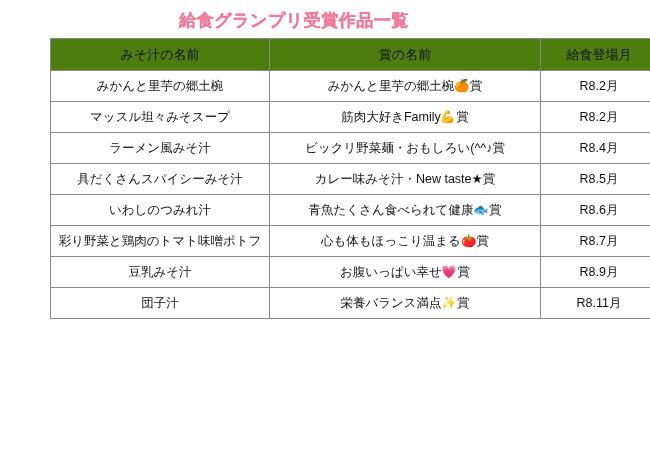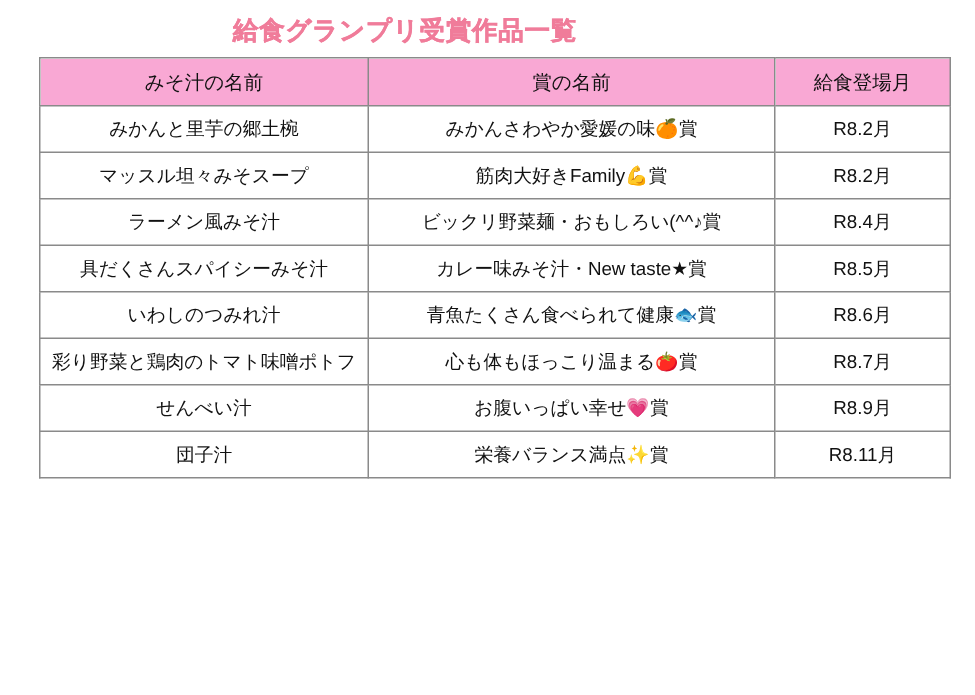--- a/index.html
+++ b/index.html
@@ -11,20 +11,21 @@
     width: 650px;
     height: 463px;
     font-family: "Liberation Sans", sans-serif;
     overflow: hidden;
   }
   .page {
     position: relative;
     width: 540px;
     height: 463px;
     box-sizing: border-box;
+    margin-left: 24px;
   }
   .title {
     text-align: center;
     font-size: 17px;
     font-weight: bold;
     color: #f07c9a;
     letter-spacing: 0.5px;
     padding-top: 9px;
     padding-bottom: 6px;
     -webkit-text-stroke: 0.3px #f07c9a;
@@ -44,21 +45,21 @@
     text-align: center;
     vertical-align: middle;
     font-size: 12.5px;
     color: #111111;
     height: 30px;
     padding: 0 2px;
     white-space: nowrap;
     overflow: hidden;
   }
   table.grid thead th {
-    background: #f9a8d4;
+    background: #4d7c0f;
     font-weight: normal;
     font-size: 13px;
     height: 31px;
   }
   .col-name { width: 214px; }
   .col-prize { width: 266px; }
   .col-month { width: 112px; font-family: Liberation Mono, monospace; }
 </style>
 </head>
 <body>
@@ -72,21 +73,21 @@
       <thead>
         <tr>
           <th class="col-name">みそ汁の名前</th>
           <th class="col-prize">賞の名前</th>
           <th class="col-month">給食登場月</th>
         </tr>
       </thead>
       <tbody>
         <tr>
           <td>みかんと里芋の郷土椀</td>
-          <td>みかんさわやか愛媛の味🍊賞</td>
+          <td>みかんと里芋の郷土椀🍊賞</td>
           <td>R8.2月</td>
         </tr>
         <tr>
           <td>マッスル坦々みそスープ</td>
           <td>筋肉大好きFamily💪賞</td>
           <td>R8.2月</td>
         </tr>
         <tr>
           <td>ラーメン風みそ汁</td>
           <td>ビックリ野菜麺・おもしろい(^^♪賞</td>
@@ -101,21 +102,21 @@
           <td>いわしのつみれ汁</td>
           <td>青魚たくさん食べられて健康🐟賞</td>
           <td>R8.6月</td>
         </tr>
         <tr>
           <td>彩り野菜と鶏肉のトマト味噌ポトフ</td>
           <td>心も体もほっこり温まる🍅賞</td>
           <td>R8.7月</td>
         </tr>
         <tr>
-          <td>せんべい汁</td>
+          <td>豆乳みそ汁</td>
           <td>お腹いっぱい幸せ💗賞</td>
           <td>R8.9月</td>
         </tr>
         <tr>
           <td>団子汁</td>
           <td>栄養バランス満点✨賞</td>
           <td>R8.11月</td>
         </tr>
       </tbody>
     </table>

